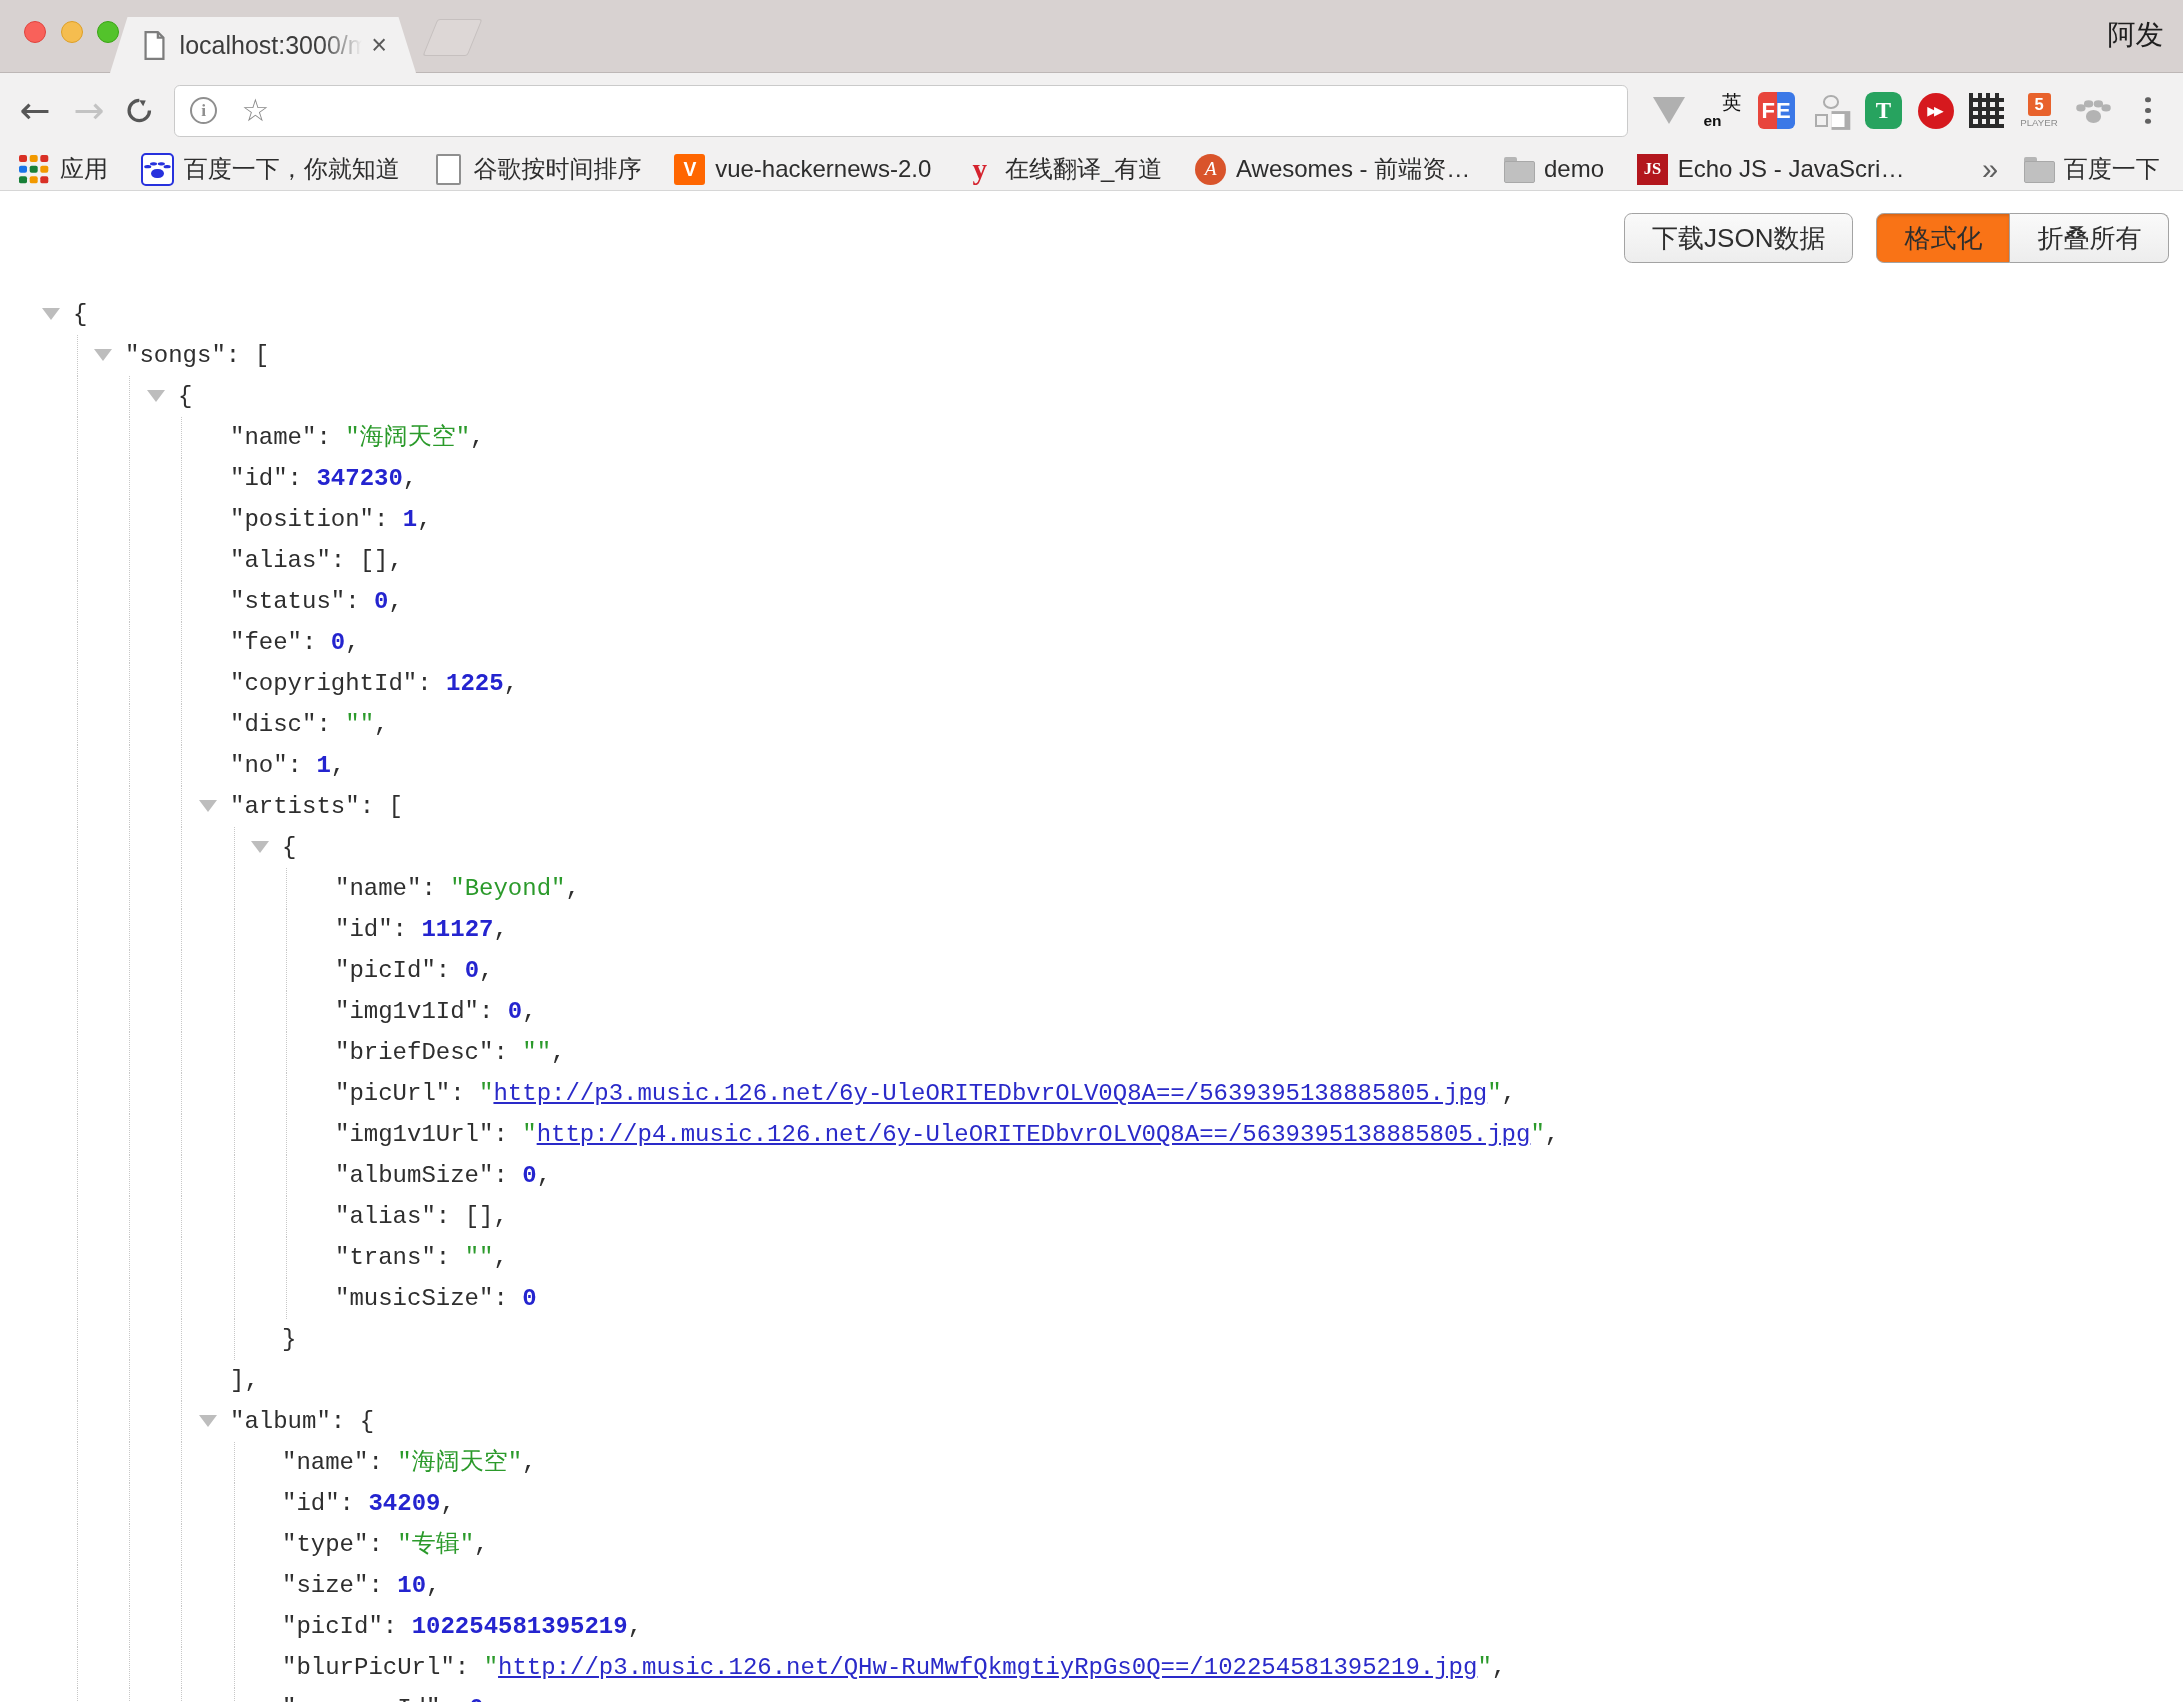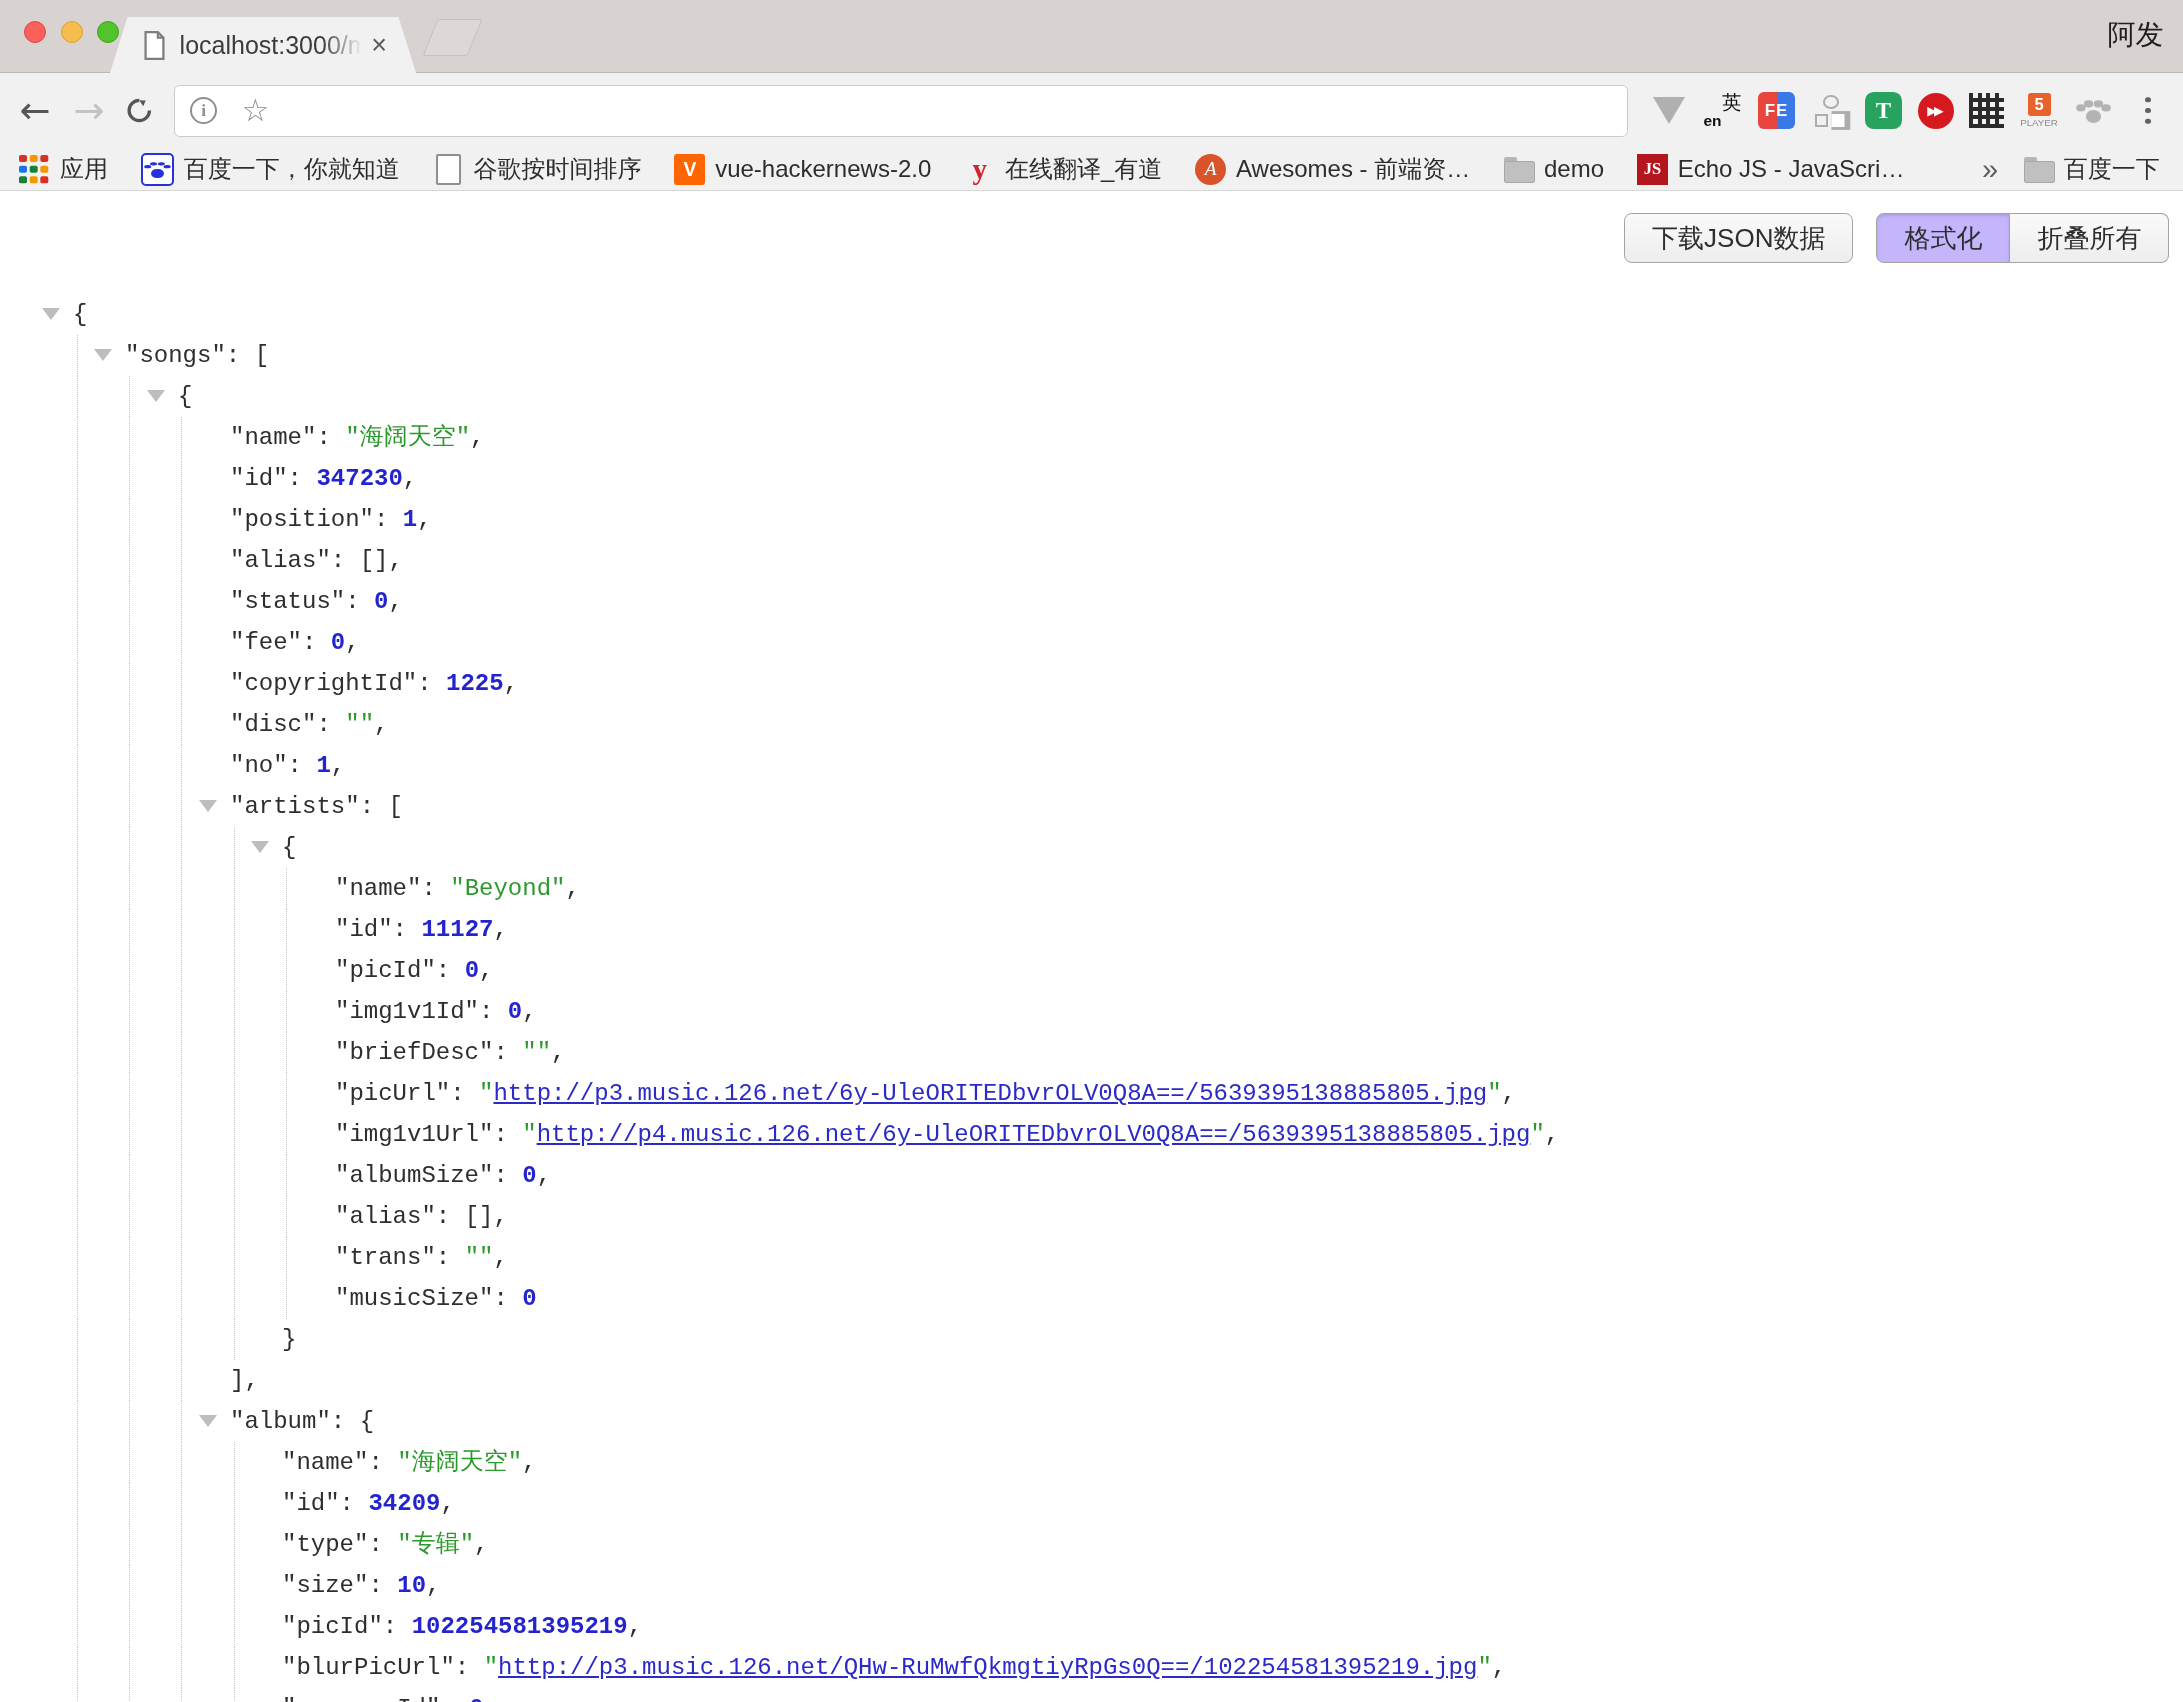--- a/index.html
+++ b/index.html
@@ -46,21 +46,21 @@
   .extensions { display:flex; align-items:center; gap:15.5px; margin-left:21.3px; }
   .ext { position:relative; width:39px; height:39px; display:flex; align-items:center;
          justify-content:center; flex:0 0 auto; }
   .ext.vue-devtools::before { content:""; width:0; height:0; border-left:16.5px solid transparent;
          border-right:16.5px solid transparent; border-top:27px solid #b0b0b0; }
   .ext.translate { flex-direction:column; }
   .ext.translate .g  { position:absolute; top:-1.9px; right:1px; font-size:19.4px; color:#111; }
   .ext.translate .sub{ position:absolute; bottom:0; left:0; font-size:15.5px; color:#111; font-weight:bold; }
   .ext.fe { background:linear-gradient(90deg,#e8453c 50%,#3b78e7 50%); border-radius:5.8px;
             width:37px; height:37px; }
-  .ext.fe .g { color:#fff; font-weight:bold; font-size:17px; letter-spacing:1px; }
+  .ext.fe .g { color:#fff; font-weight:bold; font-size:22px; letter-spacing:1px; }
   .ext.sitemap::before { content:""; position:absolute; top:3.9px; left:12.6px; width:11.6px; height:9.7px;
             border:2.9px solid #adadad; border-radius:50%; }
   .ext.sitemap::after { content:""; position:absolute; bottom:2.9px; left:4.9px; width:8.7px; height:8.7px;
             border:2.9px solid #adadad; box-shadow:16.5px 0 0 0 #fff, 19.4px 0 0 2.9px #adadad; }
   .ext.tampermonkey { background:#27a35f; border-radius:8.7px; width:37px; height:37px; }
   .ext.tampermonkey .g { color:#fff; font-weight:bold; font-size:23px; font-family:"Liberation Serif",serif; }
   .ext.video-speed { background:#d6191e; border-radius:50%; width:36px; height:36px; }
   .ext.video-speed .g { color:#fff; font-size:12.6px; letter-spacing:-2.9px; padding-right:2.9px; }
   .ext.qr-code { width:35px; height:35px;
        background-image:repeating-linear-gradient(0deg,#2b2b2b 0 3.9px,transparent 3.9px 8.7px),
@@ -110,21 +110,21 @@
   .bm-other { display:flex; align-items:center; margin-right:3.9px; }
 
   
   .page-head { position:relative; height:80px; }
   .actions { position:absolute; top:22px; right:13.6px; display:flex; align-items:stretch; gap:23px; }
   .btn { height:50px; display:flex; align-items:center; justify-content:center;
          font-size:26px; color:#2e2e2e; background:linear-gradient(#fafafa,#ededed);
          border:1.9px solid #a3a3a3; border-radius:7.8px; padding:0 27px; }
   .seg { display:flex; }
   .seg .btn { border-radius:0; }
-  .seg .btn:first-child { border-radius:7.8px 0 0 7.8px; background:#c4b5fd; box-shadow:inset 0 1.9px 2.9px rgba(0,0,0,.12); }
+  .seg .btn:first-child { border-radius:7.8px 0 0 7.8px; background:#f97316; box-shadow:inset 0 1.9px 2.9px rgba(0,0,0,.12); }
   .seg .btn:last-child { border-radius:0 7.8px 7.8px 0; border-left:none; }
 
   
   .json-tree { position:relative; margin-top:23px; font-family:"Liberation Mono","DejaVu Sans Mono",monospace;
                font-size:24px; }
   .row { position:relative; height:41px; line-height:41px; white-space:nowrap; }
   .guide { position:absolute; top:0; height:100%; border-left:1.9px dotted #c7c7c7; }
   .tri { position:absolute; top:13.6px; width:0; height:0; border-left:9.7px solid transparent;
          border-right:9.7px solid transparent; border-top:12.6px solid #bdbdbd; cursor:pointer; }
   .key, .punc { color:#2e2e2e; }

